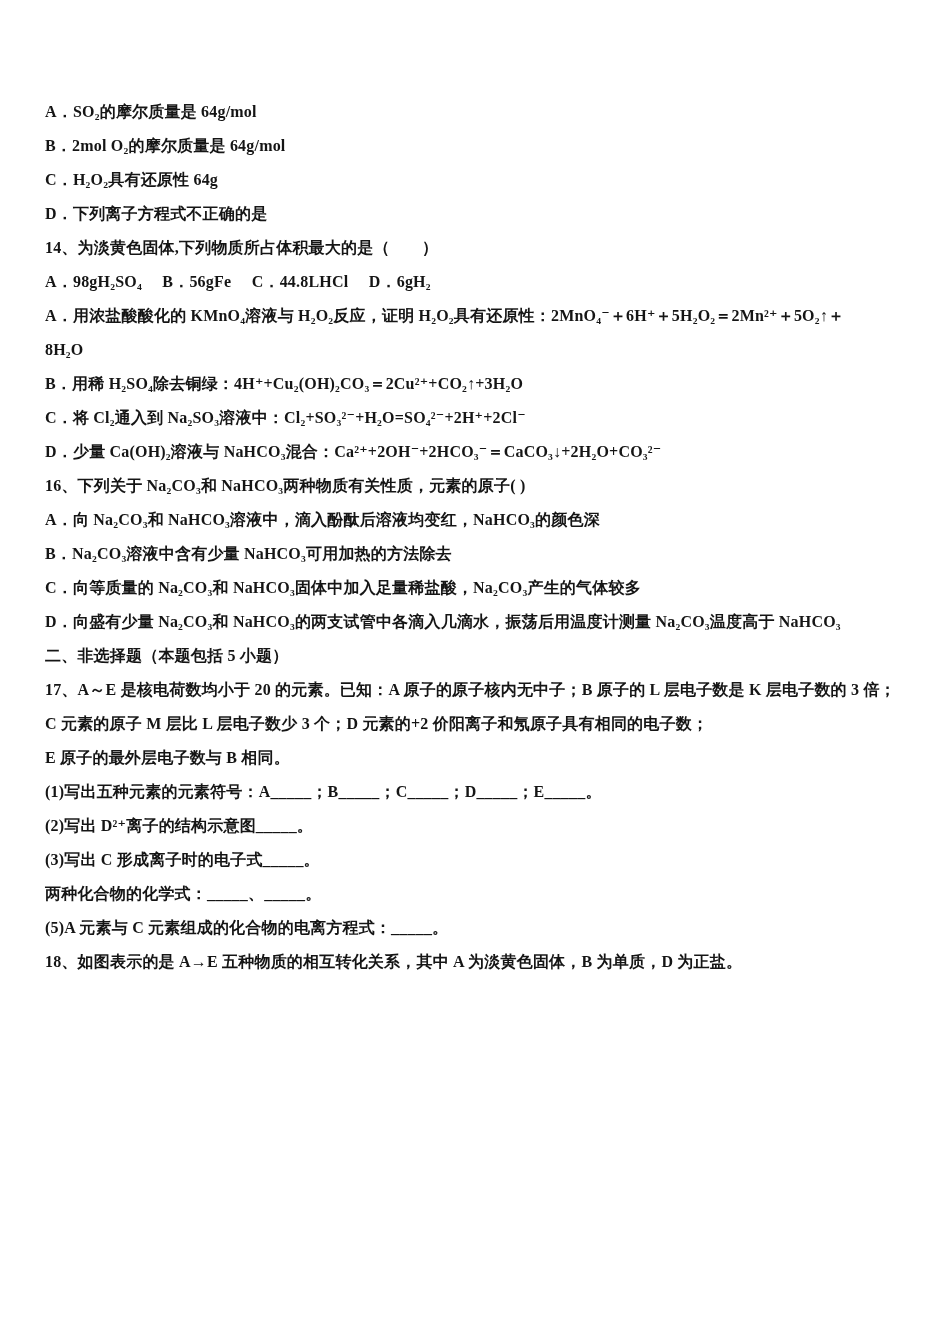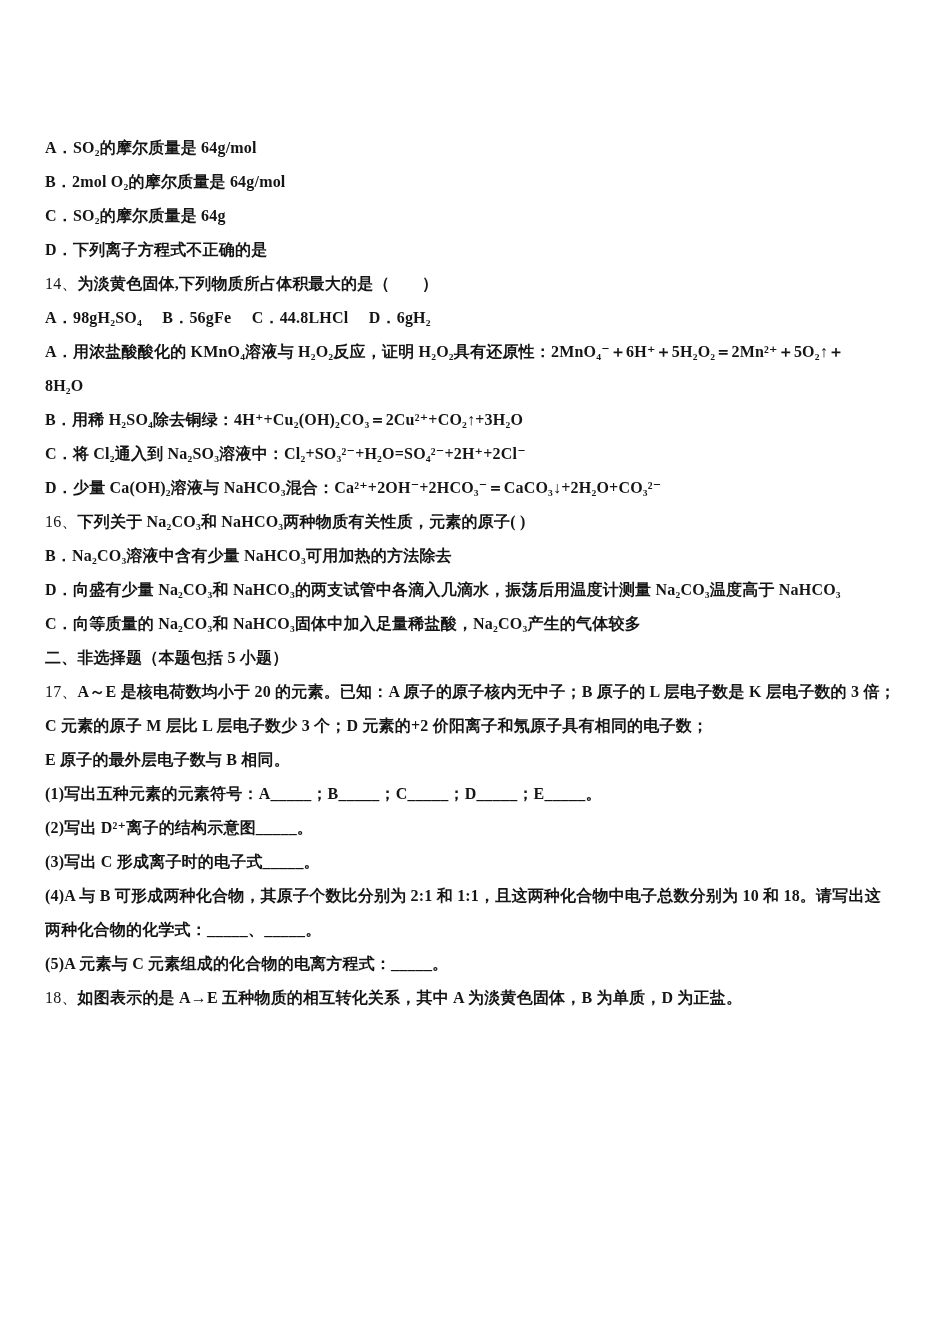--- a/index.html
+++ b/index.html
@@ -13,60 +13,59 @@
     position: relative;
     font-family: "Liberation Serif", "DejaVu Serif", serif;
     color: #151515;
     overflow: hidden;
   }
   .doc {
     position: absolute;
     left: 45px;
     top: 95px;
     width: 875px;
-    margin-top: 36px;
   }
   .line {
     height: 34px;
     line-height: 34px;
     font-size: 16px;
     font-weight: 700;
     white-space: nowrap;
     letter-spacing: 0.2px;
   }
   .line .qnum {
-    font-weight: 400;
+    font-weight: 700;
   }
   .line .ltext {
     font-weight: 700;
   }
 </style>
 </head>
 <body>
 
 <div class="doc">
   <div class="line"><span class="qnum"></span><span class="ltext">A．SO₂的摩尔质量是 64g/mol</span></div>
   <div class="line"><span class="qnum"></span><span class="ltext">B．2mol O₂的摩尔质量是 64g/mol</span></div>
-  <div class="line"><span class="qnum"></span><span class="ltext">C．SO₂的摩尔质量是 64g</span></div>
+  <div class="line"><span class="qnum"></span><span class="ltext">C．H₂O₂具有还原性 64g</span></div>
   <div class="line"><span class="qnum"></span><span class="ltext">D．下列离子方程式不正确的是</span></div>
   <div class="line"><span class="qnum">14、</span><span class="ltext">为淡黄色固体,下列物质所占体积最大的是（　　）</span></div>
   <div class="line"><span class="qnum"></span><span class="ltext">A．98gH₂SO₄　 B．56gFe　 C．44.8LHCl　 D．6gH₂</span></div>
   <div class="line"><span class="qnum"></span><span class="ltext">A．用浓盐酸酸化的 KMnO₄溶液与 H₂O₂反应，证明 H₂O₂具有还原性：2MnO₄⁻＋6H⁺＋5H₂O₂＝2Mn²⁺＋5O₂↑＋</span></div>
   <div class="line"><span class="qnum"></span><span class="ltext">8H₂O</span></div>
   <div class="line"><span class="qnum"></span><span class="ltext">B．用稀 H₂SO₄除去铜绿：4H⁺+Cu₂(OH)₂CO₃＝2Cu²⁺+CO₂↑+3H₂O</span></div>
   <div class="line"><span class="qnum"></span><span class="ltext">C．将 Cl₂通入到 Na₂SO₃溶液中：Cl₂+SO₃²⁻+H₂O=SO₄²⁻+2H⁺+2Cl⁻</span></div>
   <div class="line"><span class="qnum"></span><span class="ltext">D．少量 Ca(OH)₂溶液与 NaHCO₃混合：Ca²⁺+2OH⁻+2HCO₃⁻＝CaCO₃↓+2H₂O+CO₃²⁻</span></div>
   <div class="line"><span class="qnum">16、</span><span class="ltext">下列关于 Na₂CO₃和 NaHCO₃两种物质有关性质，元素的原子( )</span></div>
+  <div class="line"><span class="qnum"></span><span class="ltext">A．向 Na₂CO₃和 NaHCO₃溶液中，滴入酚酞后溶液均变红，NaHCO₃的颜色深</span></div>
   <div class="line"><span class="qnum"></span><span class="ltext">B．Na₂CO₃溶液中含有少量 NaHCO₃可用加热的方法除去</span></div>
+  <div class="line"><span class="qnum"></span><span class="ltext">C．向等质量的 Na₂CO₃和 NaHCO₃固体中加入足量稀盐酸，Na₂CO₃产生的气体较多</span></div>
   <div class="line"><span class="qnum"></span><span class="ltext">D．向盛有少量 Na₂CO₃和 NaHCO₃的两支试管中各滴入几滴水，振荡后用温度计测量 Na₂CO₃温度高于 NaHCO₃</span></div>
-  <div class="line"><span class="qnum"></span><span class="ltext">C．向等质量的 Na₂CO₃和 NaHCO₃固体中加入足量稀盐酸，Na₂CO₃产生的气体较多</span></div>
   <div class="line"><span class="qnum"></span><span class="ltext">二、非选择题（本题包括 5 小题）</span></div>
   <div class="line"><span class="qnum">17、</span><span class="ltext">A～E 是核电荷数均小于 20 的元素。已知：A 原子的原子核内无中子；B 原子的 L 层电子数是 K 层电子数的 3 倍；</span></div>
   <div class="line"><span class="qnum"></span><span class="ltext">C 元素的原子 M 层比 L 层电子数少 3 个；D 元素的+2 价阳离子和氖原子具有相同的电子数；</span></div>
   <div class="line"><span class="qnum"></span><span class="ltext">E 原子的最外层电子数与 B 相同。</span></div>
   <div class="line"><span class="qnum"></span><span class="ltext">(1)写出五种元素的元素符号：A_____；B_____；C_____；D_____；E_____。</span></div>
   <div class="line"><span class="qnum"></span><span class="ltext">(2)写出 D²⁺离子的结构示意图_____。</span></div>
   <div class="line"><span class="qnum"></span><span class="ltext">(3)写出 C 形成离子时的电子式_____。</span></div>
-  <div class="line"><span class="qnum"></span><span class="ltext">(4)A 与 B 可形成两种化合物，其原子个数比分别为 2:1 和 1:1，且这两种化合物中电子总数分别为 10 和 18。请写出这</span></div>
   <div class="line"><span class="qnum"></span><span class="ltext">两种化合物的化学式：_____、_____。</span></div>
   <div class="line"><span class="qnum"></span><span class="ltext">(5)A 元素与 C 元素组成的化合物的电离方程式：_____。</span></div>
   <div class="line"><span class="qnum">18、</span><span class="ltext">如图表示的是 A→E 五种物质的相互转化关系，其中 A 为淡黄色固体，B 为单质，D 为正盐。</span></div>
 </div>
 
 </body></html>

